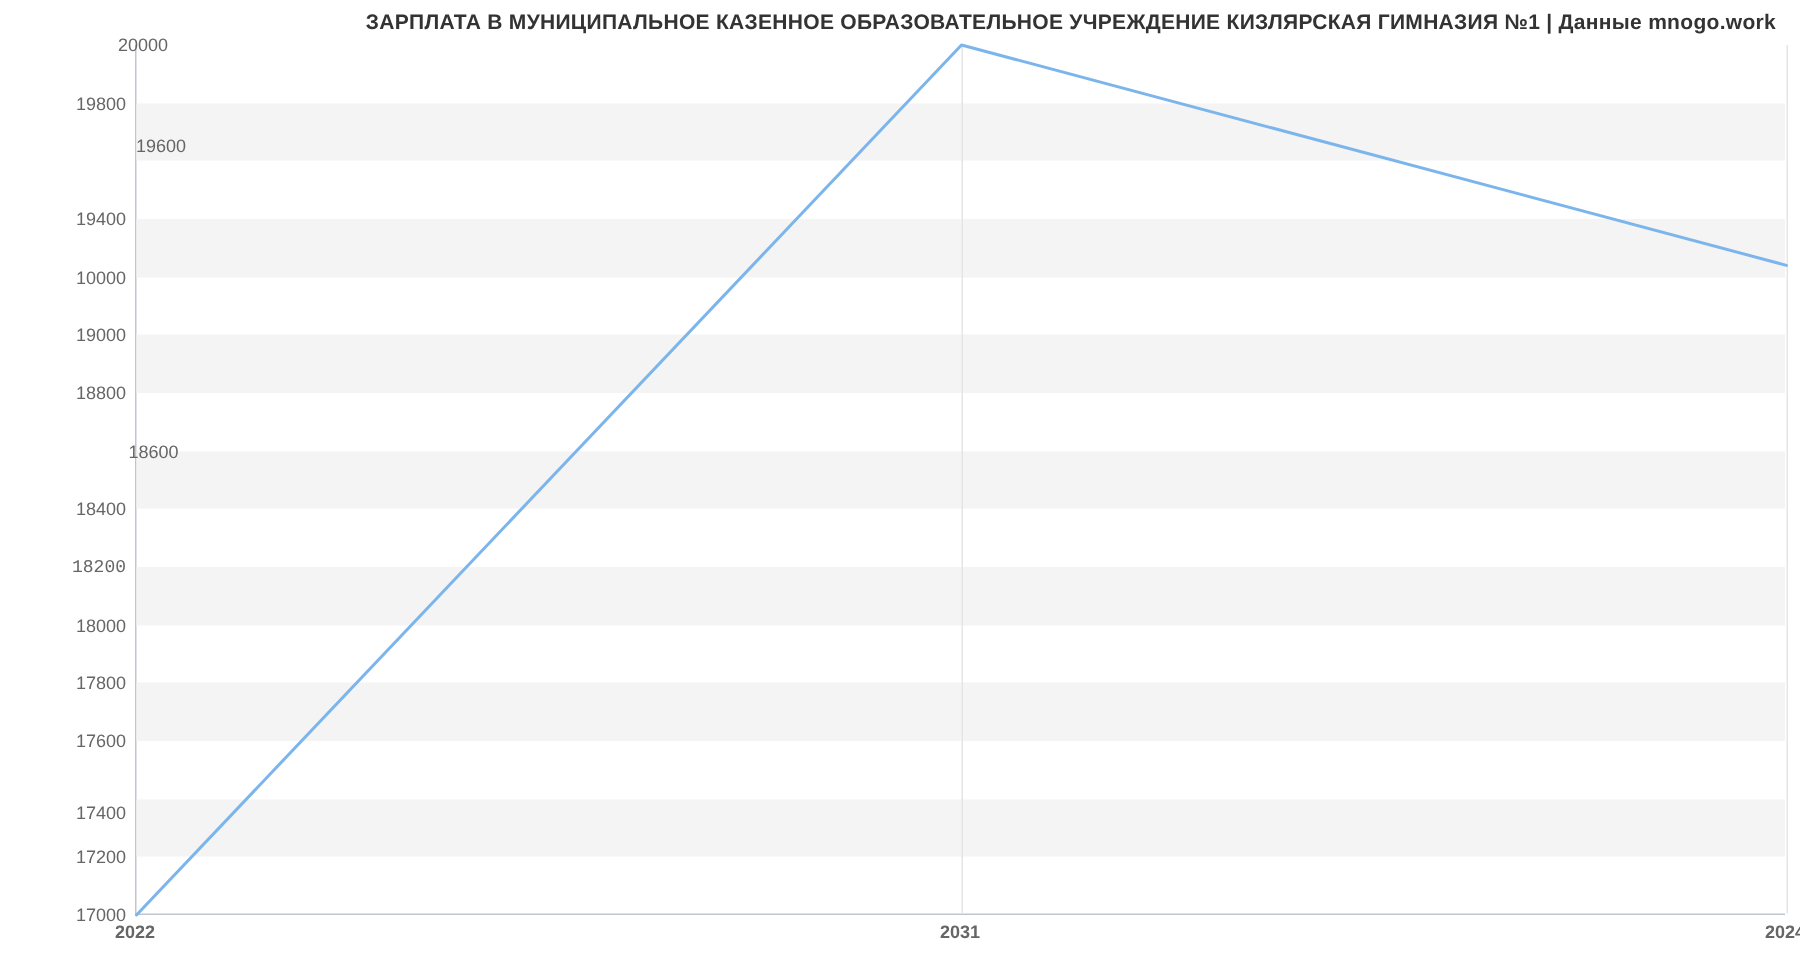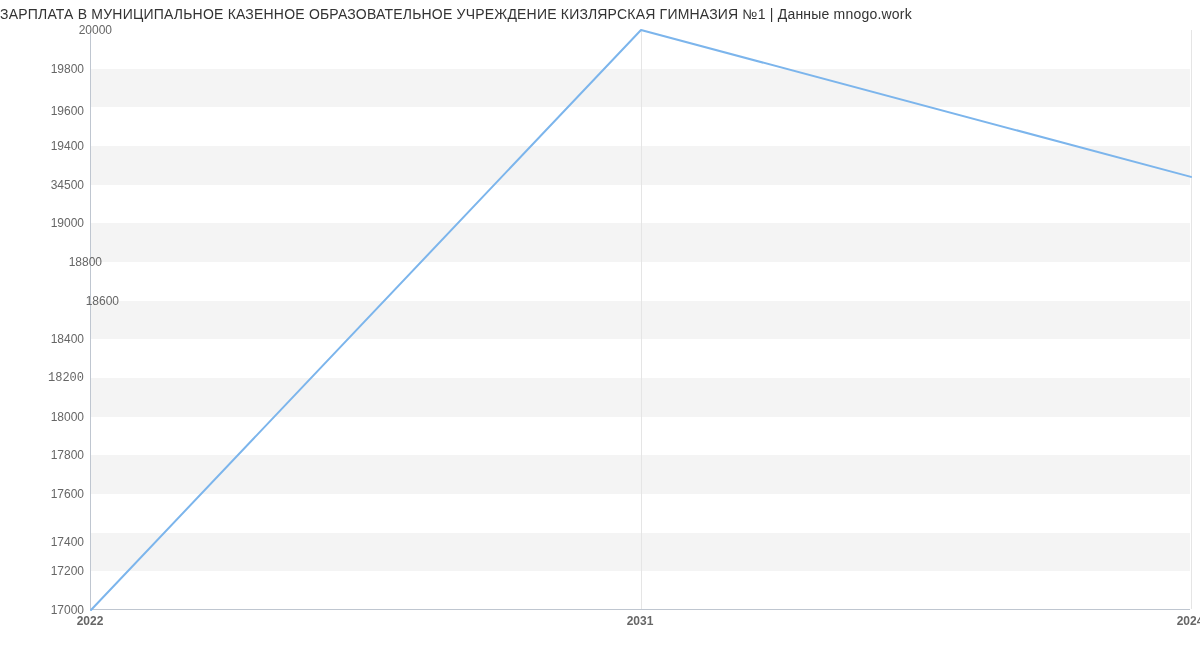--- a/index.html
+++ b/index.html
@@ -13,23 +13,23 @@
   }
   .chart-wrap {
     position: relative;
     width: 1200px;
     height: 650px;
   }
   .title {
     position: absolute;
     left: 0; right: 16px;
     top: 6px;
-    text-align: left;
+    text-align: right;
     font-size: 14px;
-    font-weight: 400;
+    font-weight: 700;
     color: #333;
     letter-spacing: 0.2px;
   }
   .plot {
     position: absolute;
     left: 90px;
     top: 30px;
     width: 1100px;   
     height: 580px;   
     border-left: 1px solid #bfc6d0;
@@ -104,23 +104,23 @@
   </div>
 <div class="ylab" style="top: 610px;">17000</div>
     <div class="ylab" style="top: 571.333px;">17200</div>
     <div class="ylab" style="top: 542px;">17400</div>
     <div class="ylab" style="top: 494px;">17600</div>
     <div class="ylab" style="top: 455.333px;">17800</div>
     <div class="ylab" style="top: 416.667px;">18000</div>
     <div class="ylab" style="top: 378px; font-family: Liberation Mono, monospace;">18200</div>
     <div class="ylab" style="top: 339.333px;">18400</div>
     <div class="ylab" style="top: 300.667px; margin-left: 35px;">18600</div>
-    <div class="ylab" style="top: 262px; margin-left: 18px;">18800</div>
+    <div class="ylab" style="top: 262px;">18800</div>
     <div class="ylab" style="top: 223.333px;">19000</div>
-    <div class="ylab" style="top: 184.667px;">34500</div>
+    <div class="ylab" style="top: 184.667px;">10000</div>
     <div class="ylab" style="top: 146px;">19400</div>
-    <div class="ylab" style="top: 111px;">19600</div>
+    <div class="ylab" style="top: 97px; margin-left: 40px;">19600</div>
     <div class="ylab" style="top: 68.6667px; text-align: right;">19800</div>
     <div class="ylab" style="top: 30px; margin-left: 28px;">20000</div>
     <div class="xlab" style="left: 90px;">2022</div>
     <div class="xlab" style="left: 640px;">2031</div>
     <div class="xlab" style="left: 1190px;">2024</div>
   </div>
 
 </body></html>

